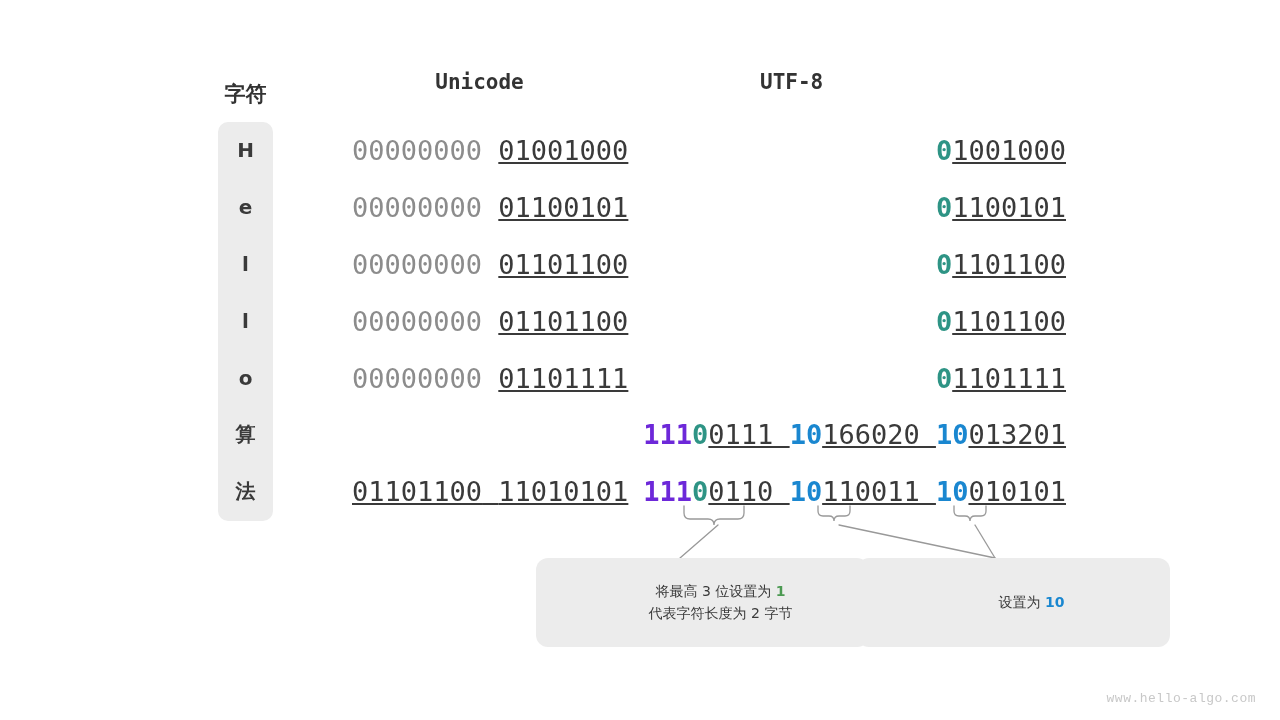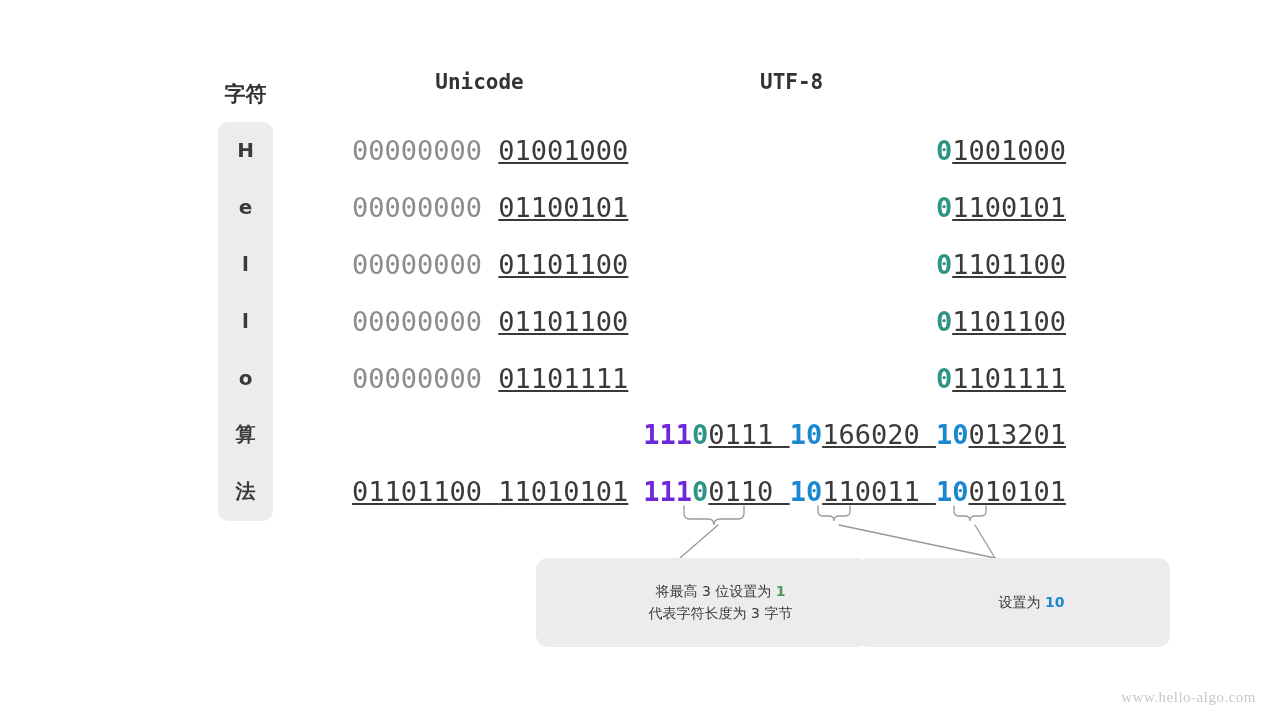--- a/index.html
+++ b/index.html
@@ -61,22 +61,22 @@
   #callout-left{left:536px;top:558px;width:297px;height:89px;}
   #callout-right{left:857px;top:558px;width:277px;height:89px;}
   .callout .ln{white-space:pre;}
   .callout .num{font-weight:bold;}
   .callout .num.g{color:#4C9A52;}
   .callout .num.b{color:#1A87D0;}
 
   
   #watermark{
     position:absolute;right:24px;bottom:14px;
-    font-family:Liberation Serif, serif;
-    font-size:15px;color:#C8C8C8;letter-spacing:0.5px;
+    font-family:Liberation Mono, monospace;
+    font-size:13px;color:#C8C8C8;letter-spacing:0.5px;
   }
 
   svg.lines{position:absolute;left:0;top:0;width:1280px;height:720px;
             pointer-events:none;}
 </style>
 </head>
 <body>
 
 <div class="canvas">
 
@@ -147,21 +147,21 @@
       <path d="M718,525 L680,558"></path>
 
       <path d="M839,525 L995,558"></path>
 
       <path d="M975,525 L995,558"></path>
     </g>
   </svg>
 
   <div class="callout" id="callout-left">
     <div class="ln"><span>将最高 3 位设置为 </span><span class="num g">1</span></div>
-    <div class="ln">代表字符长度为 3 字节</div>
+    <div class="ln">代表字符长度为 2 字节</div>
   </div>
 
   <div class="callout" id="callout-right">
     <div class="ln"><span>设置为 </span><span class="num b">10</span></div>
   </div>
 
   <div id="watermark">www.hello-algo.com</div>
 
 </div>
 

